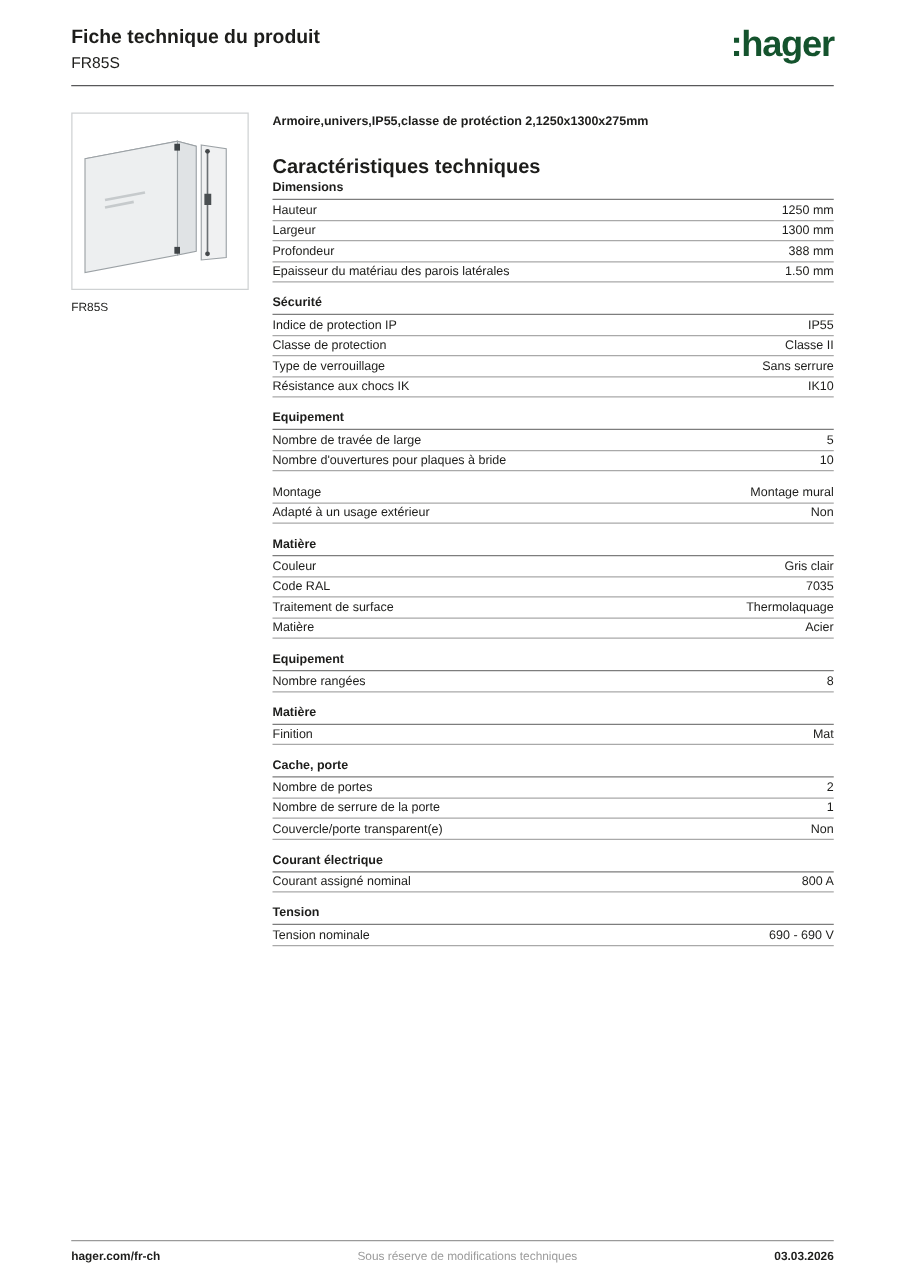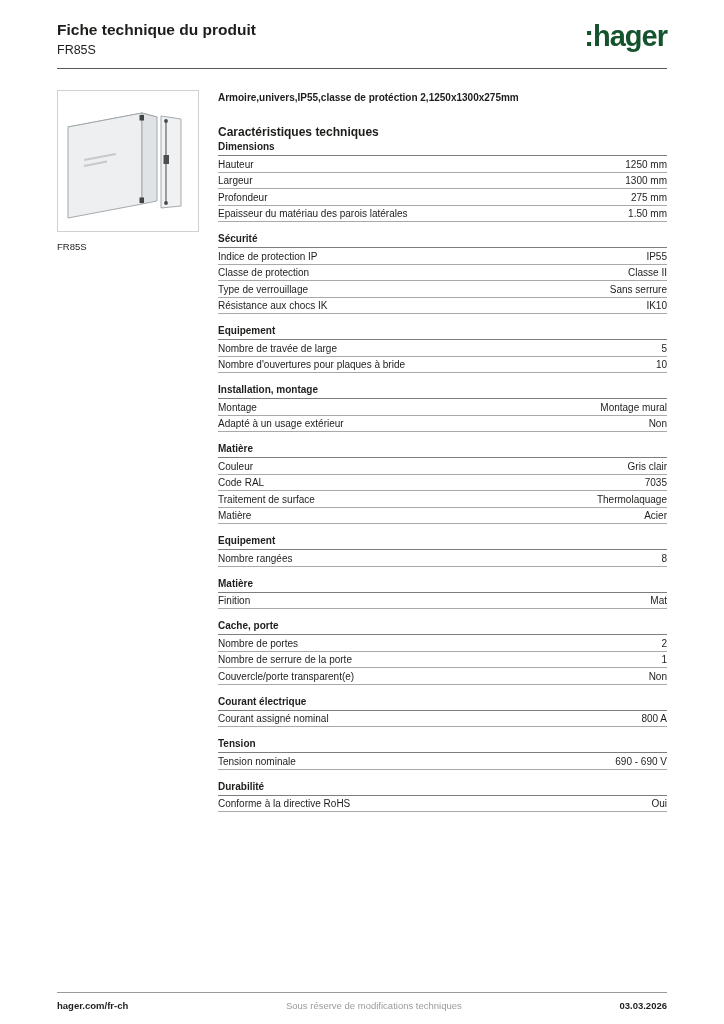--- a/index.html
+++ b/index.html
@@ -19,21 +19,21 @@
 
   
   .content{display:flex;margin-top:21px}
   .aside{width:142px;margin-right:19px;flex:0 0 auto}
   .img-box{width:142px;height:142px;border:1px solid #cfd2d3;box-sizing:border-box;background:#fff}
   .img-box svg{display:block;width:100%;height:100%}
   .caption{font-size:9.5px;margin-top:9px}
   .main{flex:1;min-width:0}
 
   .desc{font-size:10px;font-weight:700;margin:2px 0 0;line-height:1.25}
-  .char-title{font-size:12px;font-weight:700;margin-top:21px}
+  .char-title{font-size:16px;font-weight:700;margin-top:21px}
   .sections{margin-top:0}
 
   .spec-section{margin-bottom:9px}
   .spec-section h3{
     font-size:10px;font-weight:700;margin:0;padding:2px 0 3px;
     border-bottom:1px solid #7d7d7d;line-height:1.1;
   }
   .spec-row{
     display:flex;justify-content:space-between;align-items:baseline;
     font-size:10px;line-height:1.1;padding:2.5px 0 2px;
@@ -106,21 +106,21 @@
             <div class="spec-row">
               <span class="spec-label">Hauteur</span>
               <span class="spec-value">1250 mm</span>
             </div>
             <div class="spec-row">
               <span class="spec-label">Largeur</span>
               <span class="spec-value">1300 mm</span>
             </div>
             <div class="spec-row">
               <span class="spec-label">Profondeur</span>
-              <span class="spec-value">275 mm</span>
+              <span class="spec-value">388 mm</span>
             </div>
             <div class="spec-row">
               <span class="spec-label">Epaisseur du matériau des parois latérales</span>
               <span class="spec-value">1.50 mm</span>
             </div>
           </section>
           <section class="spec-section">
             <h3>Sécurité</h3>
             <div class="spec-row">
               <span class="spec-label">Indice de protection IP</span>
@@ -144,21 +144,20 @@
             <div class="spec-row">
               <span class="spec-label">Nombre de travée de large</span>
               <span class="spec-value">5</span>
             </div>
             <div class="spec-row">
               <span class="spec-label">Nombre d'ouvertures pour plaques à bride</span>
               <span class="spec-value">10</span>
             </div>
           </section>
           <section class="spec-section">
-            <h3>Installation, montage</h3>
             <div class="spec-row">
               <span class="spec-label">Montage</span>
               <span class="spec-value">Montage mural</span>
             </div>
             <div class="spec-row">
               <span class="spec-label">Adapté à un usage extérieur</span>
               <span class="spec-value">Non</span>
             </div>
           </section>
           <section class="spec-section">
@@ -214,27 +213,20 @@
             <div class="spec-row">
               <span class="spec-label">Courant assigné nominal</span>
               <span class="spec-value">800 A</span>
             </div>
           </section>
           <section class="spec-section">
             <h3>Tension</h3>
             <div class="spec-row">
               <span class="spec-label">Tension nominale</span>
               <span class="spec-value">690 - 690 V</span>
-            </div>
-          </section>
-          <section class="spec-section">
-            <h3>Durabilité</h3>
-            <div class="spec-row">
-              <span class="spec-label">Conforme à la directive RoHS</span>
-              <span class="spec-value">Oui</span>
             </div>
           </section>
         </div>
     </div>
 
   </div>
 
   <div class="footer">
     <a class="f-left" href="#">hager.com/fr-ch</a>
     <span class="f-center">Sous réserve de modifications techniques</span>

